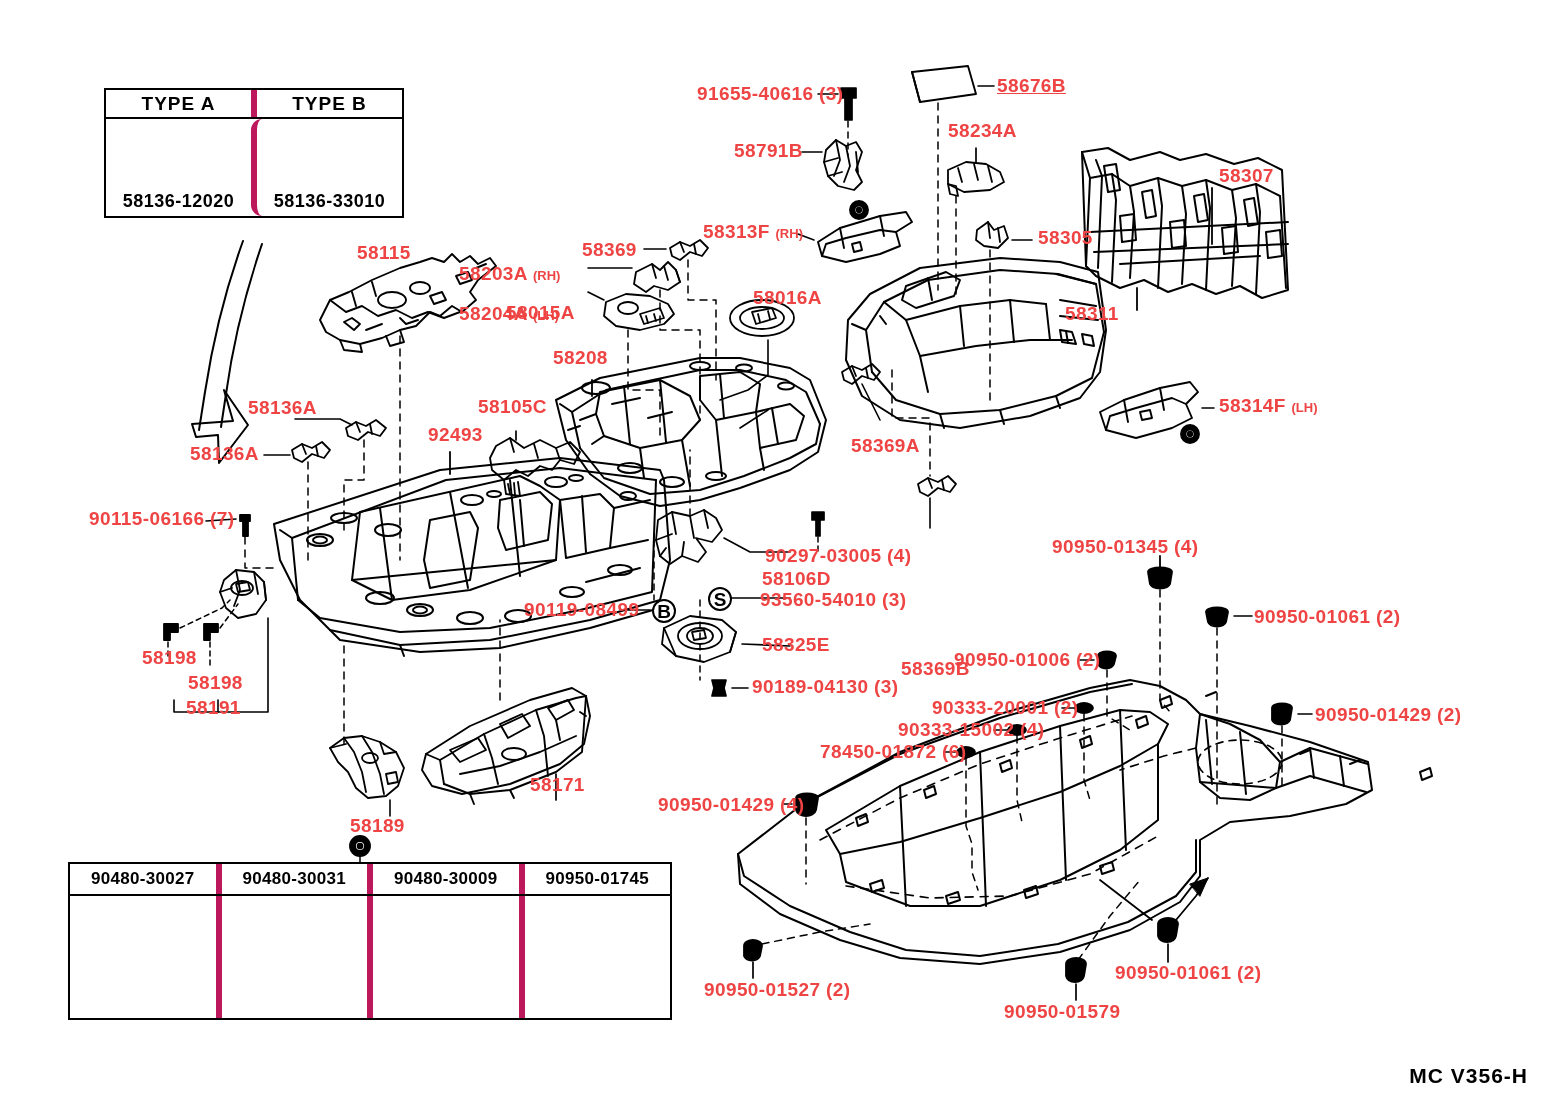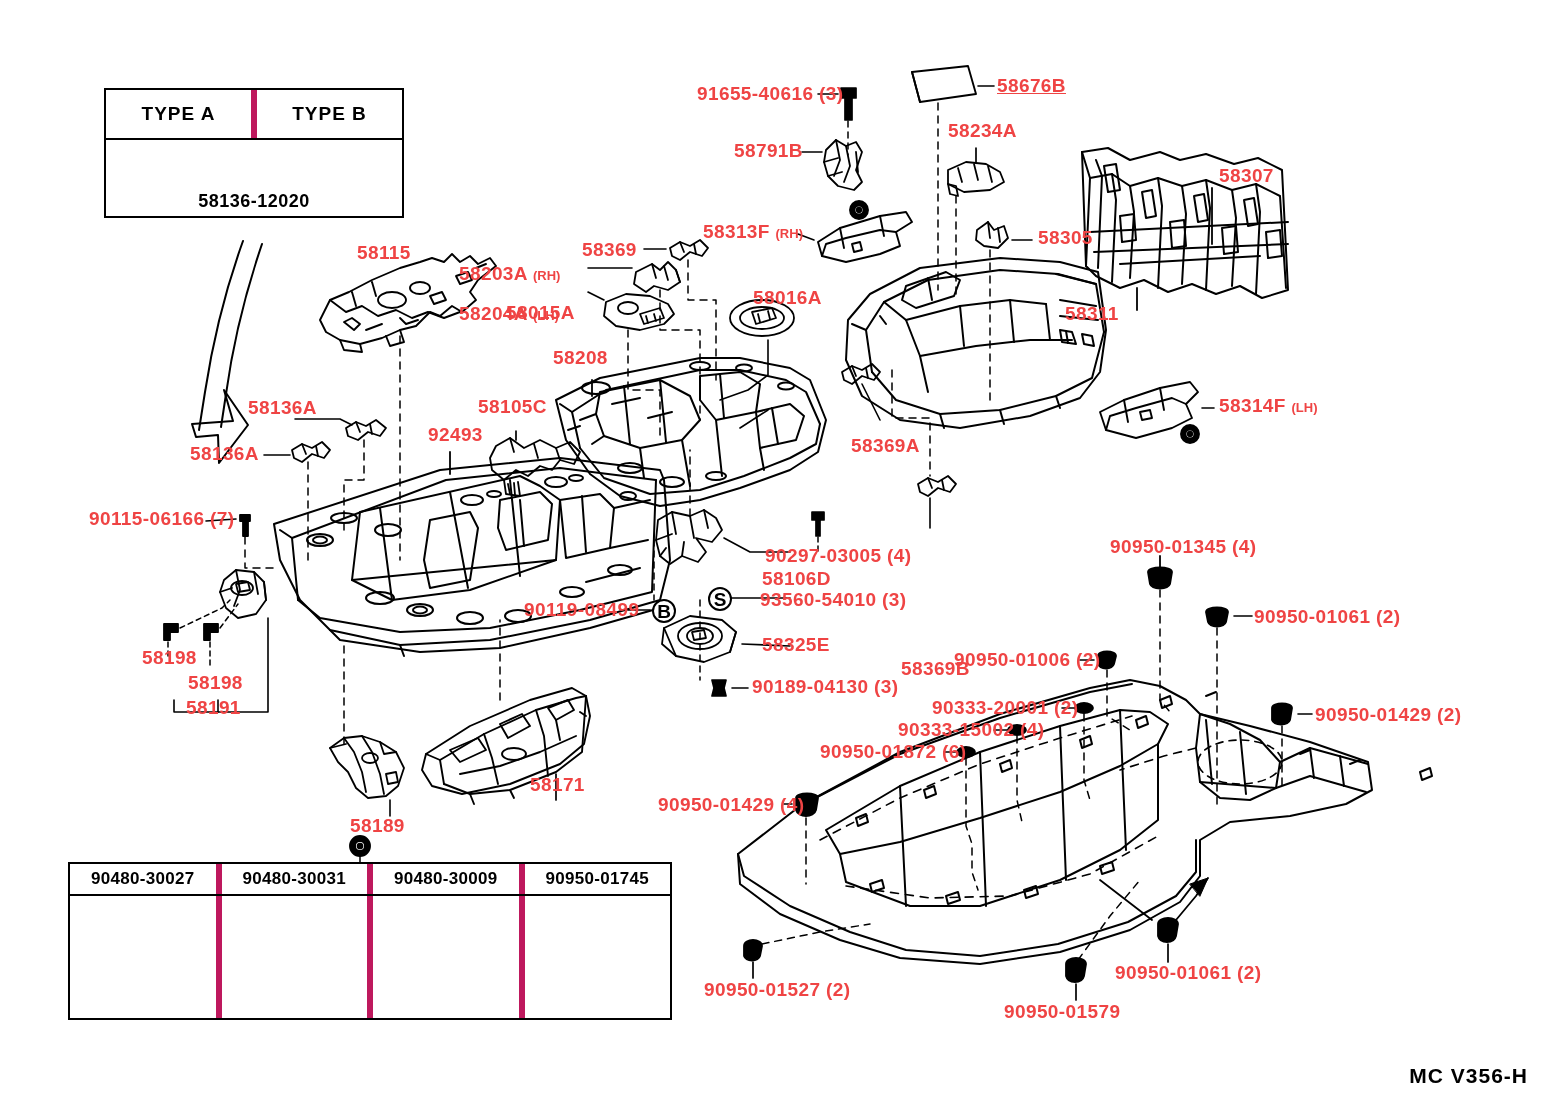--- a/index.html
+++ b/index.html
@@ -59,21 +59,21 @@
     display: flex;
     align-items: center;
     justify-content: center;
     font-weight: bold;
     font-size: 19px;
     letter-spacing: 1px;
     position: relative;
   }
   .tbl .hcell + .hcell, .tbl .bcell + .bcell { border-left: 6px solid #be185d; }
   #type-table { left: 104px; top: 88px; width: 300px; height: 130px; }
-  #type-table .hrow { height: 50px; }
+  #type-table .hrow { height: 29px; }
   #type-table .bcell { flex-direction: column; justify-content: space-between; padding: 6px 0 4px; border-radius: 11px; }
   #type-table .pnum { font-size: 18px; font-weight: bold; letter-spacing: 0.5px; }
   #type-table .thumb { flex: 1; display:flex; align-items:center; justify-content:center; width: 100%; }
   #grommet-table { left: 68px; top: 862px; width: 604px; height: 158px; }
   #grommet-table .hrow { height: 32px; }
   #grommet-table .hcell { font-size: 17px; letter-spacing: 0.3px; }
   #grommet-table .bcell { padding-top: 4px; align-items: flex-start; justify-content: center; }
   #footer-code {
     position: absolute;
     right: 24px; bottom: 22px;
@@ -688,20 +688,24 @@
   <div class="tbl" id="type-table">
     <div class="hrow">
       <div class="hcell">TYPE  A</div>
       <div class="hcell">TYPE  B</div>
     </div>
     <div class="brow">
       <div class="bcell">
         <div class="thumb"></div>
         <div class="pnum">58136-12020</div>
       </div>
+      <div class="bcell">
+        <div class="thumb"></div>
+        <div class="pnum">58136-33010</div>
+      </div>
     </div>
   </div>
 
   <div class="tbl" id="grommet-table">
     <div class="hrow">
       <div class="hcell">90480-30027</div>
       <div class="hcell">90480-30031</div>
       <div class="hcell">90480-30009</div>
       <div class="hcell">90950-01745</div>
     </div>
@@ -756,27 +760,27 @@
 
   <div class="lbl" style="left:851px; top:436px;"><span>58369A</span></div>
   <div class="lbl" style="left:901px; top:659px;"><span>58369B</span></div>
 
   <div class="lbl" style="left:765px; top:546px;"><span>90297-03005</span> <span>(4)</span></div>
   <div class="lbl" style="left:762px; top:569px;"><span>58106D</span></div>
   <div class="lbl" style="left:760px; top:590px;"><span>93560-54010</span> <span>(3)</span></div>
   <div class="lbl" style="left:762px; top:635px;"><span>58325E</span></div>
   <div class="lbl" style="left:752px; top:677px;"><span>90189-04130</span> <span>(3)</span></div>
 
-  <div class="lbl" style="left:1110px; top:537px;"><span>90950-01345</span> <span>(4)</span></div>
+  <div class="lbl" style="left:1052px; top:537px;"><span>90950-01345</span> <span>(4)</span></div>
   <div class="lbl" style="left:1254px; top:607px;"><span>90950-01061</span> <span>(2)</span></div>
   <div class="lbl" style="left:954px; top:650px;"><span>90950-01006</span> <span>(2)</span></div>
   <div class="lbl" style="left:1315px; top:705px;"><span>90950-01429</span> <span>(2)</span></div>
   <div class="lbl" style="left:932px; top:698px;"><span>90333-20001</span> <span>(2)</span></div>
   <div class="lbl" style="left:866px; top:720px;margin-left:32px;"><span>90333-15002</span> <span>(4)</span></div>
-  <div class="lbl" style="left:820px; top:742px;"><span>90950-01872</span> <span>(6)</span></div>
+  <div class="lbl" style="left:820px; top:742px;"><span>78450-01872</span> <span>(6)</span></div>
   <div class="lbl" style="left:658px; top:795px;"><span>90950-01429</span> <span>(4)</span></div>
   <div class="lbl" style="left:704px; top:980px;"><span>90950-01527</span> <span>(2)</span></div>
   <div class="lbl" style="left:1004px; top:1002px;"><span>90950-01579</span></div>
   <div class="lbl" style="left:1115px; top:963px;"><span>90950-01061</span> <span>(2)</span></div>
 
   <div id="footer-code">MC  V356-H</div>
 
 </div>
 
 </body></html>

